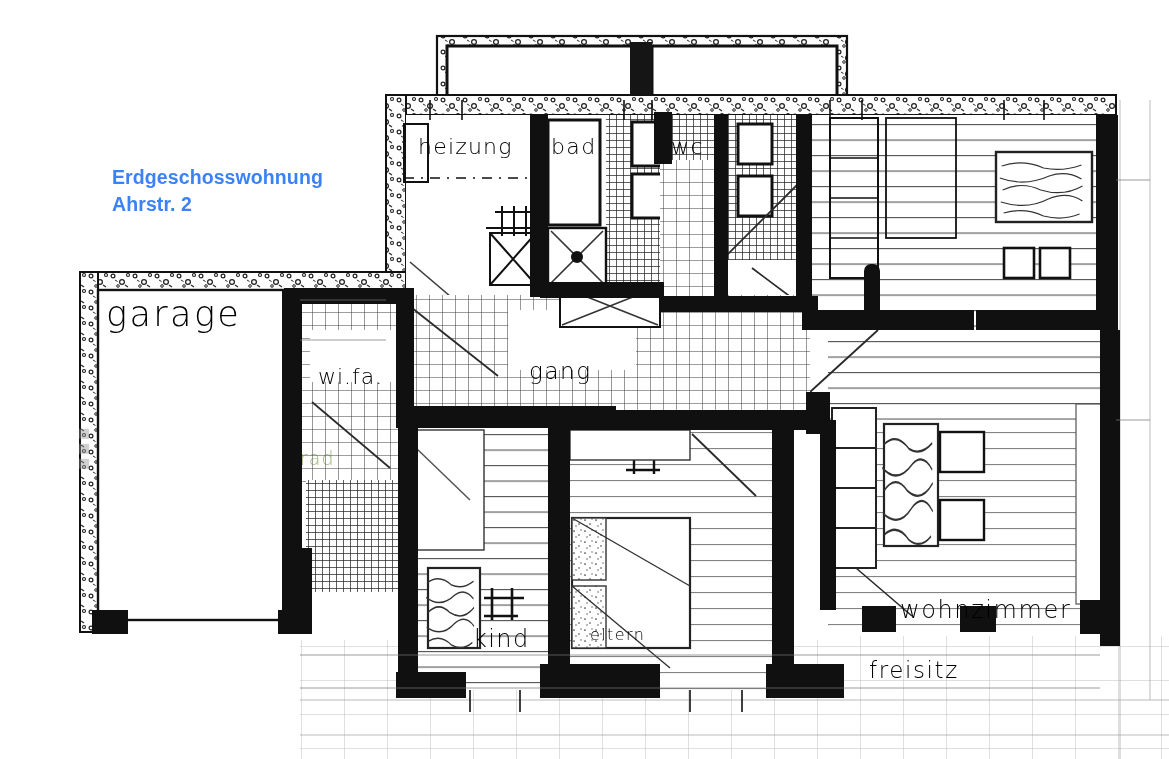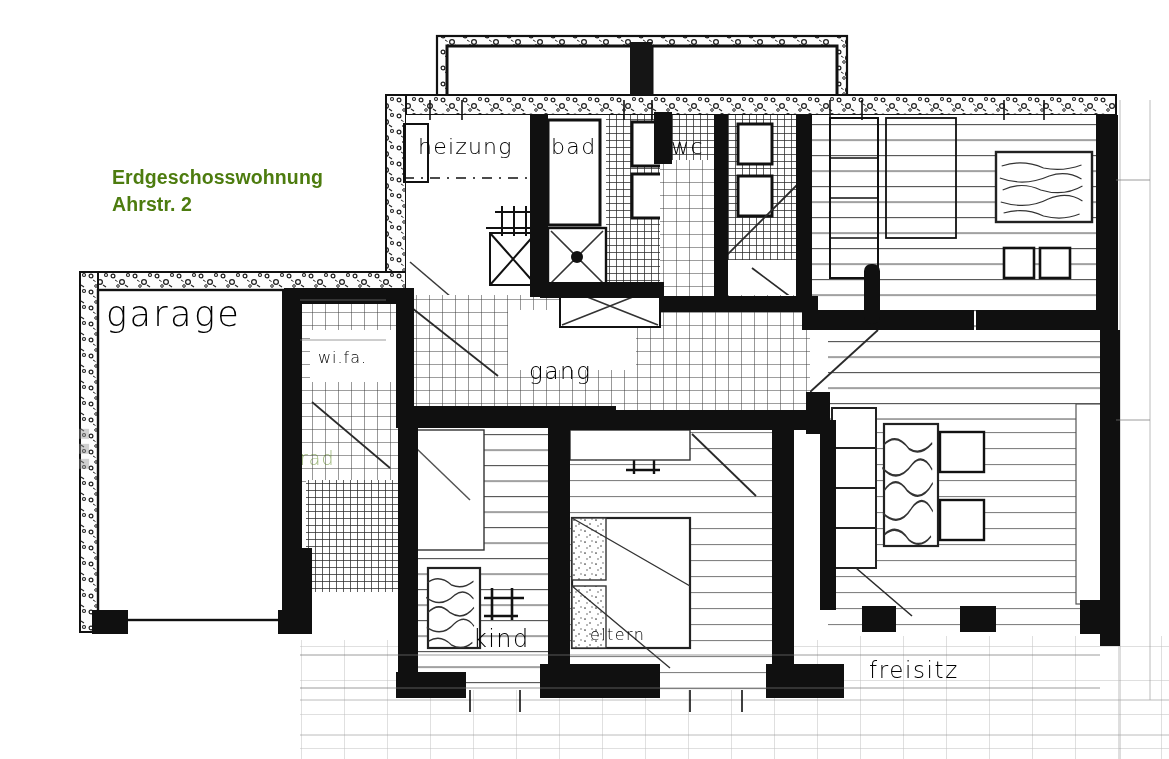--- a/index.html
+++ b/index.html
@@ -18,42 +18,42 @@
   #plan-svg{position:absolute;left:0;top:0;width:1169px;height:759px;display:block;}
 
   
   .titleblock{
     position:absolute;
     left:112px;top:164px;
     font-family:"Liberation Sans", sans-serif;
     font-weight:bold;
     font-size:19.5px;
     line-height:27px;
-    color:#4d7c0f;
+    color:#3b82f6;
     letter-spacing:.1px;
     white-space:nowrap;
   }
   .titleblock div{pointer-events:none;}
 
   
   .roomlabel{
     position:absolute;
     font-family:"DejaVu Sans", sans-serif;
     font-weight:300;
     color:#000000;
     white-space:nowrap;
     letter-spacing:2.0px;
     transform-origin:left top;
   }
   .rl-garage   {left:106px; top:294px; font-size:35px; letter-spacing:2.4px;}
   .rl-heizung  {left:418px; top:134px; font-size:22px; letter-spacing:1.2px;}
   .rl-bad      {left:551px; top:134px; font-size:22px; letter-spacing:1.4px;}
   .rl-wc       {left:671px; top:134px; font-size:22px; letter-spacing:1.4px;}
   .rl-wohnkueche{left:789px;top:276px; font-size:24px; letter-spacing:1.8px;}
-  .rl-wifa     {left:318px; top:348px; font-size:16px; letter-spacing:1.0px;}
+  .rl-wifa     {left:318px; top:364px; font-size:22px; letter-spacing:1.0px;}
   .rl-gang     {left:529px; top:358px; font-size:23px; letter-spacing:1.6px;}
   .rl-rad      {left:300px; top:447px; font-size:19px; letter-spacing:1.0px;
                 color:#4d7c0f; opacity:.55;}
   .rl-kind     {left:473px; top:625px; font-size:24px; letter-spacing:1.4px;}
   .rl-eltern   {left:590px; top:625px; font-size:16px; letter-spacing:1.4px;}
   .rl-wohnzimmer{left:900px;top:596px; font-size:24px; letter-spacing:1.6px;}
   .rl-freisitz {left:869px; top:657px; font-size:23px; letter-spacing:1.6px;}
 
   .ghost{
     position:absolute;left:78px;top:425px;
@@ -345,19 +345,20 @@
   </div>
 
   <div class="roomlabel rl-garage">garage</div>
   <div class="roomlabel rl-heizung">heizung</div>
   <div class="roomlabel rl-bad">bad</div>
   <div class="roomlabel rl-wc">wc</div>
   <div class="roomlabel rl-wifa">wi.fa.</div>
   <div class="roomlabel rl-gang">gang</div>
   <div class="roomlabel rl-kind">kind</div>
   <div class="roomlabel rl-eltern">eltern</div>
+  <div class="roomlabel rl-wohnzimmer">wohnzimmer</div>
   <div class="roomlabel rl-freisitz">freisitz</div>
 
   <div class="roomlabel rl-rad">rad</div>
 
   <div class="ghost">■<br>■<br>■</div>
 
 </div>
 
 </body></html>

